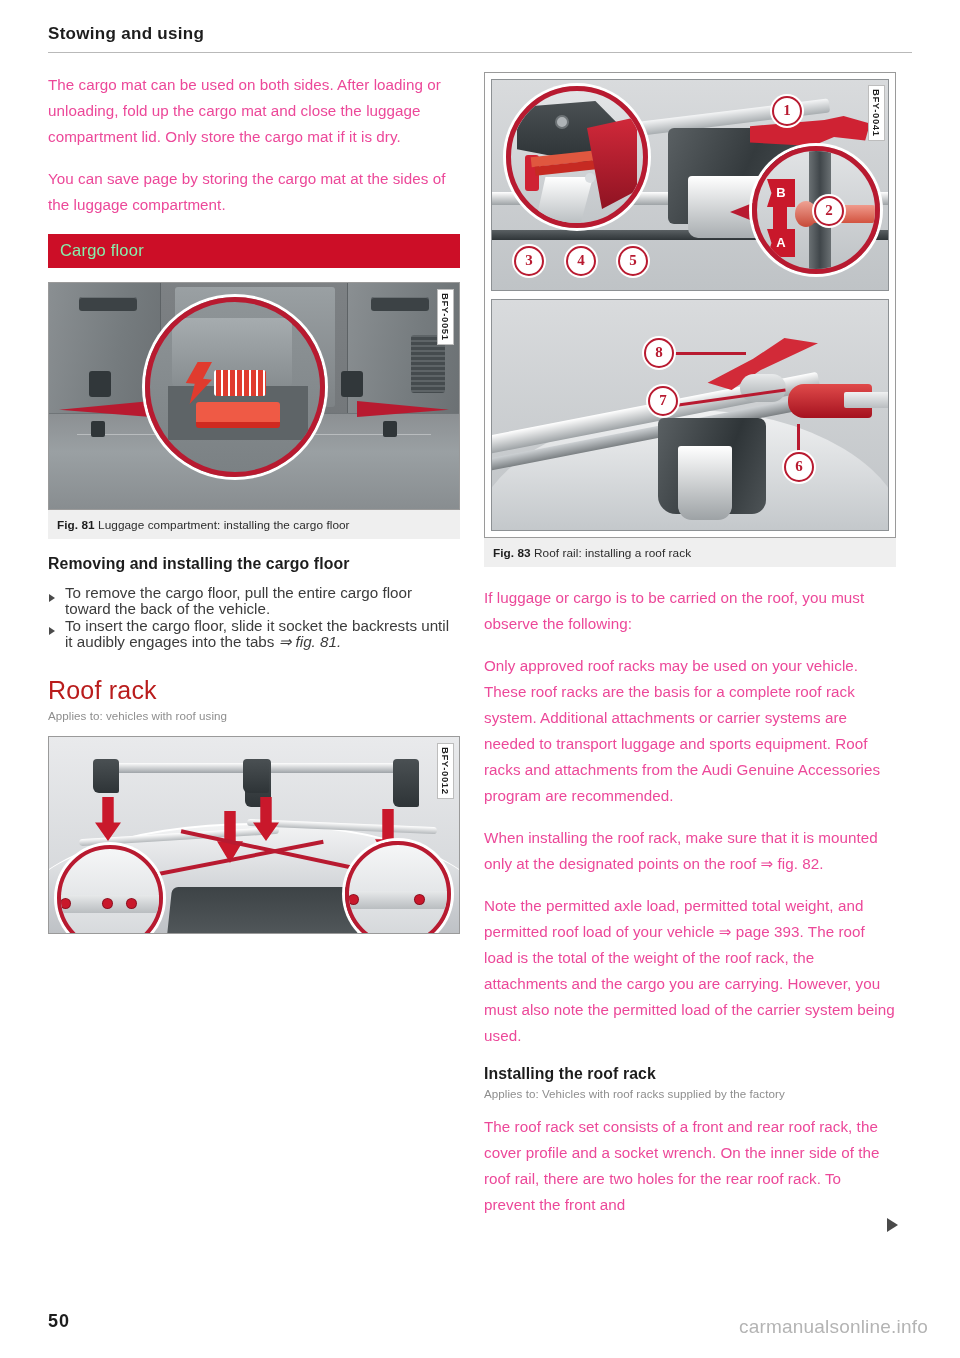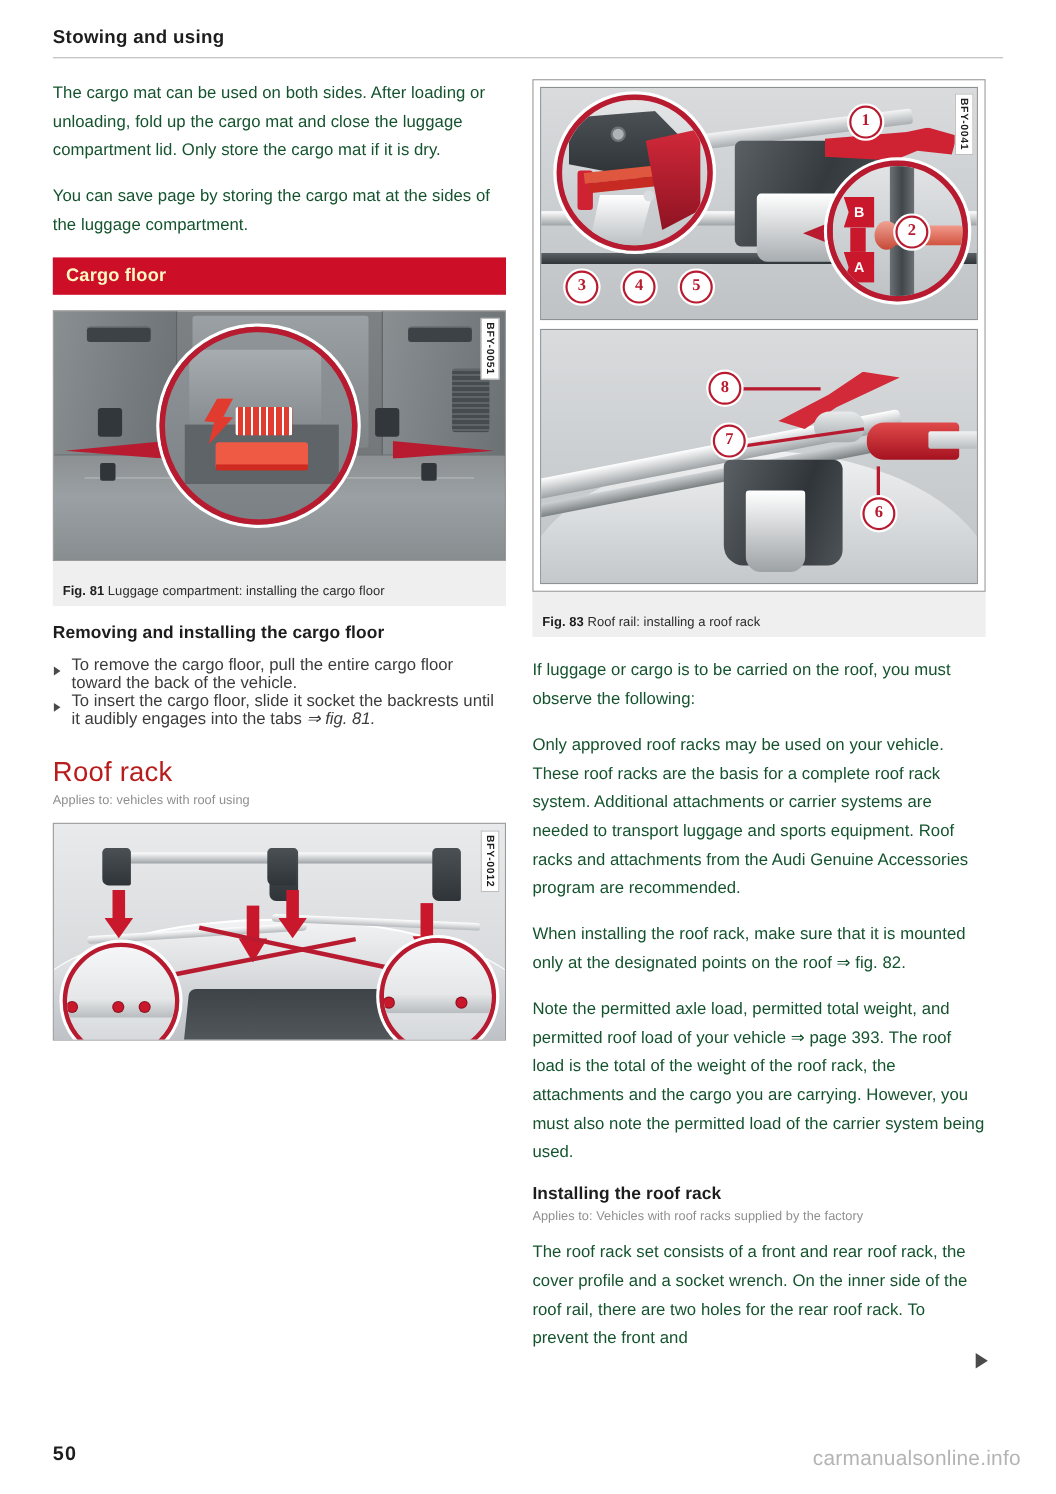--- a/index.html
+++ b/index.html
@@ -27,31 +27,31 @@
   }
 
   
   .col {
     position:absolute; top:72px; width:412px;
   }
   .col-left  { left:48px; }
   .col-right { left:484px; }
 
   p.body {
-    font-size:15.2px; line-height:26px; margin:0 0 16px 0; color:#14532d;
+    font-size:15.2px; line-height:26px; margin:0 0 16px 0; color:#ec4899;
     letter-spacing:0.05px;
   }
   p.body:last-child { margin-bottom:0; }
 
   
   .section-banner {
     background:#cc0e27;
-    color:#fef9c3;
+    color:#86efac;
     font-size:16.5px;
-    font-weight:bold;
+    font-weight:normal;
     padding:7px 12px 8px 12px;
     margin:14px 0 14px 0;
     letter-spacing:0.2px;
   }
 
   
   h3.sub {
     font-size:15.8px; font-weight:bold; color:#1d1d1d;
     margin:16px 0 12px 0; letter-spacing:0.1px;
   }
@@ -90,21 +90,21 @@
     position:absolute; right:5px; top:6px;
     background:#ffffff; color:#1d1d1d;
     font-size:9.5px; letter-spacing:0.6px; font-weight:bold;
     padding:3px 2px;
     writing-mode:vertical-rl;
     border:1px solid #bdbdbd;
   }
   .fig-cap {
     background:#efefef;
     font-size:11.8px; color:#2b2b2b;
-    padding:20px 9px 7px 9px;
+    padding:8px 9px 7px 9px;
     letter-spacing:0.05px;
   }
   .fig-cap b { color:#1d1d1d; }
 
   
   .f81 { height:228px; background:linear-gradient(#7d8184,#6d7174); }
   .f81 .floor {
     position:absolute; left:0; right:0; bottom:0; height:96px;
     background:linear-gradient(#8c9093,#9aa0a3 40%,#888d90);
     border-top:1px solid #6f7477;

